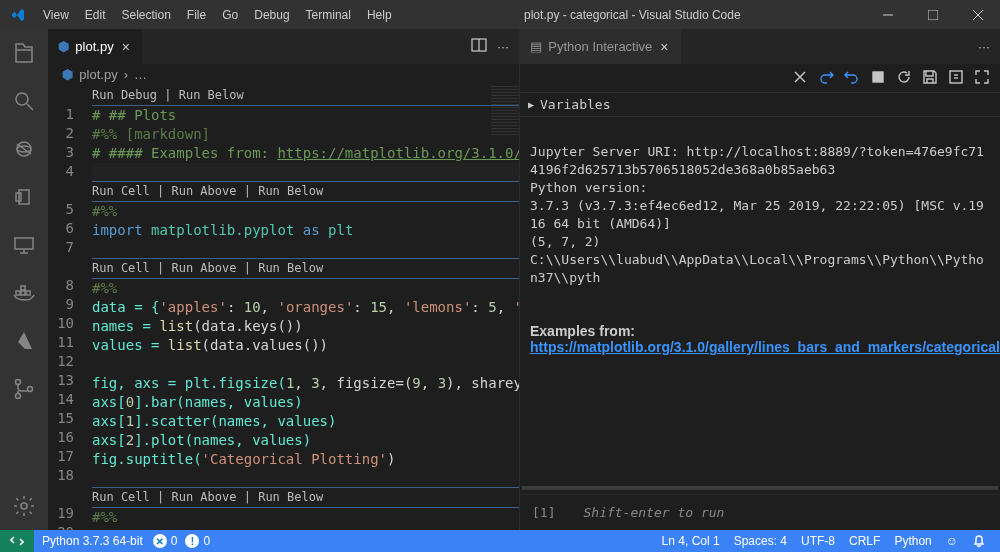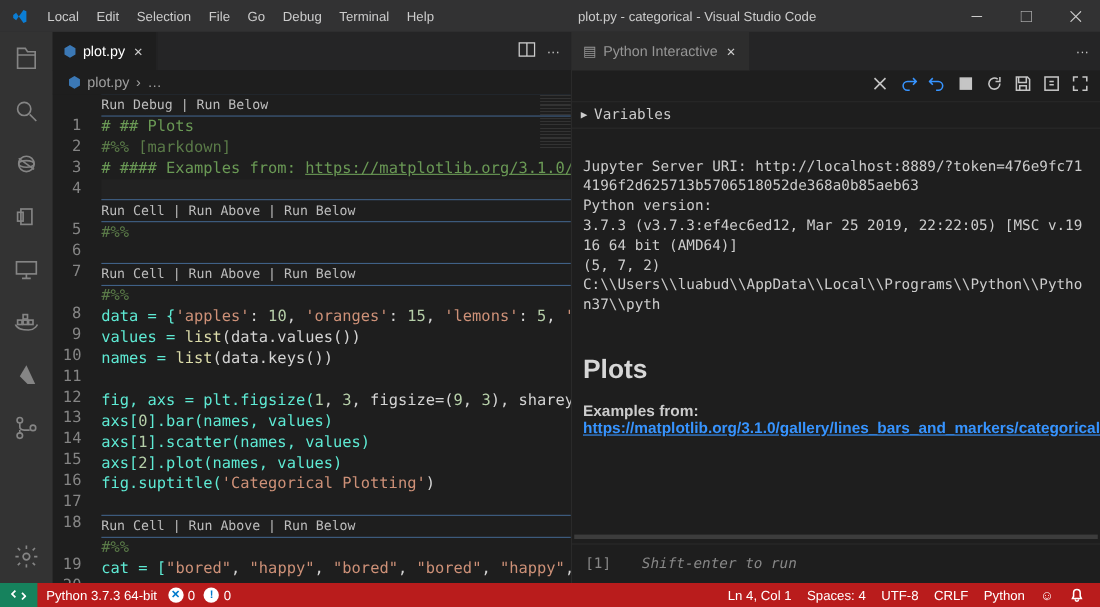--- a/index.html
+++ b/index.html
@@ -68,40 +68,40 @@
 .var-row .chev { font-size: 10px; color: #ccc; }
 .iact-output { padding: 8px 10px; line-height: 18px; white-space: pre-wrap; word-break: break-all; color: #ccc; }
 .iact-content { flex: 1; padding: 10px 10px; font-family: "Segoe UI", sans-serif; font-size: 14px; color: #ccc; }
 .iact-content h2 { font-size: 24px; font-weight: bold; color: #d7d7d7; margin-bottom: 14px; }
 .iact-content .ex { font-weight: bold; }
 .iact-content a { color: #3794ff; text-decoration: underline; font-weight: bold; }
 .iact-divider { height: 4px; background: #3c3c3c; margin: 4px 2px; }
 .iact-input-row { padding: 10px 12px; display: flex; gap: 28px; color: #888; font-style: italic; border-top: 1px solid #2a2a2a;}
 .iact-input-row .idx { color: #888; font-style: normal; }
 
-.statusbar { height: 22px; background: #b91c1c; color: #fff; display: flex; align-items: center; font-size: 12px; }
+.statusbar { height: 22px; background: #3b82f6; color: #fff; display: flex; align-items: center; font-size: 12px; }
 .status-remote { background: #16825d; height: 22px; width: 34px; display: flex; align-items: center; justify-content: center; }
 .status-remote svg { width: 14px; height: 14px; fill: none; stroke: #fff; stroke-width: 1.6; }
 .status-l { display: flex; align-items: center; gap: 10px; padding-left: 8px; }
 .status-r { margin-left: auto; display: flex; align-items: center; gap: 14px; padding-right: 14px; }
 .status-item { display: flex; align-items: center; gap: 4px; }
 .status-circ { width: 14px; height: 14px; border-radius: 7px; background: #fff; color: #007acc; font-size: 10px; font-weight: bold; display: flex; align-items: center; justify-content: center; }
 .status-item svg { width: 14px; height: 14px; fill: none; stroke: #fff; stroke-width: 1.4; }
 </style>
 </head>
 <body>
 
 <div class="titlebar">
   <div class="logo">
     <svg viewBox="0 0 24 24">
         <path d="M17 3 L7 17 L3 14 L3 10 L7 7 L17 21 L21 19 L21 5 Z" fill="#0b7dd4"></path>
       </svg>
   </div>
   <div class="menubar">
-    <span>Local</span>
+    <span>View</span>
     <span>Edit</span>
     <span>Selection</span>
     <span>File</span>
     <span>Go</span>
     <span>Debug</span>
     <span>Terminal</span>
     <span>Help</span>
   </div>
   <div class="title-center">plot.py - categorical - Visual Studio Code</div>
   <div class="win-controls">
@@ -244,26 +244,27 @@
         </div>
         <div class="code-lines">
           <div class="minimap"></div>
           <div class="celltop"><span class="lnk">Run Debug | Run Below</span></div>
           <div class="line"><span class="tok-cm"># ## Plots</span></div>
           <div class="line"><span class="tok-cm-m">#%% [markdown]</span></div>
           <div class="line"><span class="tok-cm"># #### Examples from: </span><span class="tok-url">https://matplotlib.org/3.1.0/gal</span></div>
           <div class="line cursor-line"> </div>
           <div class="celltop"><span class="lnk">Run Cell | Run Above | Run Below</span></div>
           <div class="line"><span class="tok-cm-m">#%%</span></div>
+          <div class="line"><span class="tok-kw">import</span> <span class="tok-lib">matplotlib.pyplot</span> <span class="tok-kw">as</span> <span class="tok-lib">plt</span></div>
           <div class="line"> </div>
           <div class="celltop"><span class="lnk">Run Cell | Run Above | Run Below</span></div>
           <div class="line"><span class="tok-cm-m">#%%</span></div>
           <div class="line"><span class="tok-id">data = {</span><span class="tok-str">'apples'</span><span class="tok-op">: </span><span class="tok-num">10</span><span class="tok-op">, </span><span class="tok-str">'oranges'</span><span class="tok-op">: </span><span class="tok-num">15</span><span class="tok-op">, </span><span class="tok-str">'lemons'</span><span class="tok-op">: </span><span class="tok-num">5</span><span class="tok-op">, </span><span class="tok-str">'lim</span></div>
+          <div class="line"><span class="tok-id">names = </span><span class="tok-fn">list</span><span class="tok-op">(data.keys())</span></div>
           <div class="line"><span class="tok-id">values = </span><span class="tok-fn">list</span><span class="tok-op">(data.values())</span></div>
-          <div class="line"><span class="tok-id">names = </span><span class="tok-fn">list</span><span class="tok-op">(data.keys())</span></div>
           <div class="line"> </div>
           <div class="line"><span class="tok-id">fig, axs = plt.figsize(</span><span class="tok-num">1</span><span class="tok-op">, </span><span class="tok-num">3</span><span class="tok-op">, figsize=(</span><span class="tok-num">9</span><span class="tok-op">, </span><span class="tok-num">3</span><span class="tok-op">), sharey=</span></div>
           <div class="line"><span class="tok-id">axs[</span><span class="tok-num">0</span><span class="tok-id">].bar(names, values)</span></div>
           <div class="line"><span class="tok-id">axs[</span><span class="tok-num">1</span><span class="tok-id">].scatter(names, values)</span></div>
           <div class="line"><span class="tok-id">axs[</span><span class="tok-num">2</span><span class="tok-id">].plot(names, values)</span></div>
           <div class="line"><span class="tok-id">fig.suptitle(</span><span class="tok-str">'Categorical Plotting'</span><span class="tok-op">)</span></div>
           <div class="line"> </div>
           <div class="celltop"><span class="lnk">Run Cell | Run Above | Run Below</span></div>
           <div class="line"><span class="tok-cm-m">#%%</span></div>
           <div class="line"><span class="tok-id">cat = [</span><span class="tok-str">"bored"</span><span class="tok-op">, </span><span class="tok-str">"happy"</span><span class="tok-op">, </span><span class="tok-str">"bored"</span><span class="tok-op">, </span><span class="tok-str">"bored"</span><span class="tok-op">, </span><span class="tok-str">"happy"</span><span class="tok-op">, </span></div>
@@ -318,21 +319,20 @@
           <span>Variables</span>
         </div>
         <div class="iact-output">
 <span>Jupyter Server URI: http://localhost:8889/?token=476e9fc714196f2d625713b5706518052de368a0b85aeb63</span>
 <span>Python version:</span>
 <span>3.7.3 (v3.7.3:ef4ec6ed12, Mar 25 2019, 22:22:05) [MSC v.1916 64 bit (AMD64)]</span>
 <span>(5, 7, 2)</span>
 <span>C:\\Users\\luabud\\AppData\\Local\\Programs\\Python\\Python37\\pyth</span>
         </div>
         <div class="iact-content">
-          <h2>Plots</h2>
           <div class="ex">Examples from:</div>
           <a>https://matplotlib.org/3.1.0/gallery/lines_bars_and_markers/categorical_variables.htm</a>
         </div>
         <div class="iact-divider"></div>
         <div class="iact-input-row">
           <span class="idx">[1]</span>
           <span>Shift-enter to run</span>
         </div>
       </div>
     </div>

